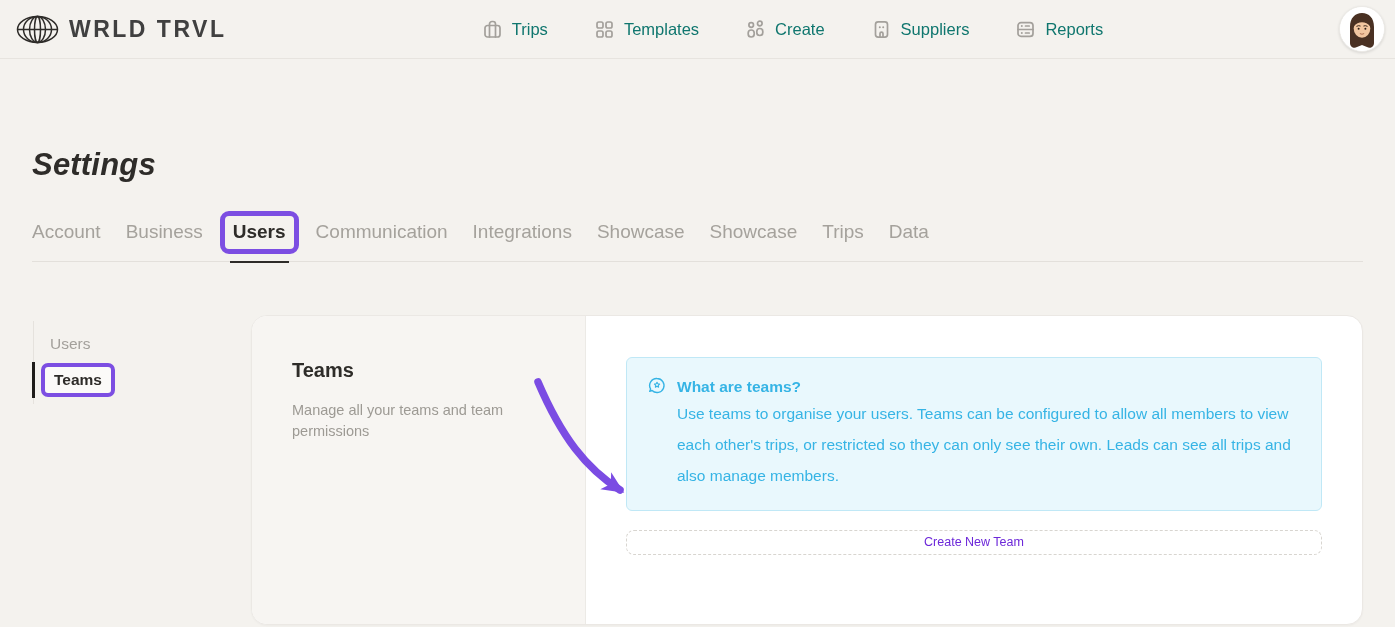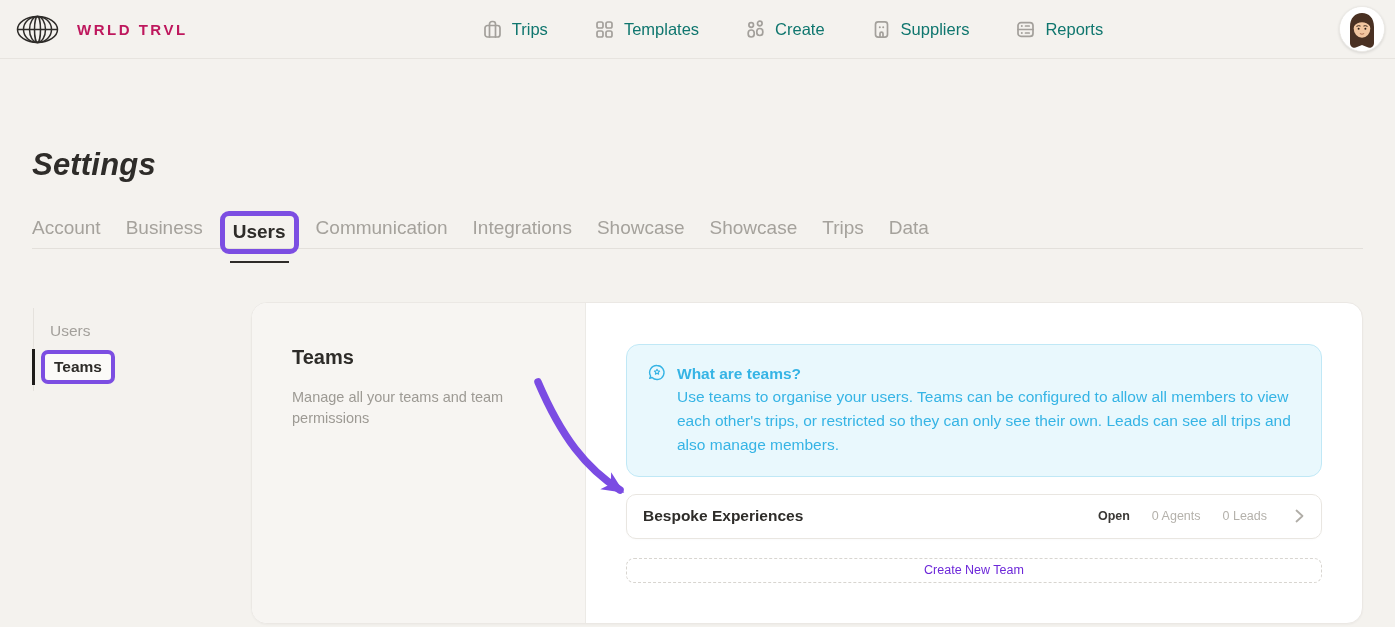--- a/index.html
+++ b/index.html
@@ -15,40 +15,40 @@
   
   .header {
     height:59px;
     display:flex;
     align-items:center;
     padding:0 10px 0 16px;
     border-bottom:1px solid #e7e4df;
     background:#f4f2ee;
   }
   .brand { display:flex; align-items:center; gap:10px; width:230px; }
-  .brand-name { font-size:15px; font-weight:600; letter-spacing:2.5px; color:#be185d;margin-left:8px; }
+  .brand-name { font-size:23px; font-weight:600; letter-spacing:2.5px; color:#404040; }
   .main-nav { flex:1; display:flex; justify-content:center; align-items:center; gap:46px; }
   .nav-item { display:flex; align-items:center; gap:9px; color:#0f766e; font-size:16.5px; cursor:pointer; }
   .nav-item svg { display:block; }
   .avatar-btn {
     width:46px; height:46px; border-radius:50%;
     background:#ffffff; border:1px solid #eceae6;
     box-shadow:0 1px 3px rgba(0,0,0,.12);
     display:flex; align-items:center; justify-content:center;
     overflow:hidden; cursor:pointer;
   }
 
   
   .page { padding:0 32px; }
   .page-title { font-size:31px; font-weight:700; margin-top:88px; color:#2e2c29; letter-spacing:.2px;font-style:italic; }
 
   
   .tabs {
-    display:flex; align-items:flex-start; gap:25px;
-    margin-top:34px; 
+    display:flex; align-items:center; gap:25px;
+    margin-top:34px; padding-bottom:13px;
     border-bottom:1px solid #e3e0db;
   }
   .tab { font-size:19px; font-weight:500; color:#a5a29c; cursor:pointer; position:relative; white-space:nowrap; }
   .tab.active { color:#2e2c29; font-weight:600; }
   .tab.active .hl-tab {
     border:5px solid #7c4ee2; border-radius:9px;
     padding:6px 8px; margin:-6px -8px;
     display:inline-block; line-height:1.1;
   }
   .tab.active::after {
@@ -91,28 +91,28 @@
     padding:43px 40px 40px 40px;
   }
   .card-left h2 { font-size:20px; font-weight:700; color:#2e2c29; }
   .card-left p { margin-top:18px; font-size:14.5px; line-height:21px; color:#9d9a94; max-width:230px; }
   .card-right { flex:1; padding:41px 40px 40px 40px; }
 
   
   .info-box {
     background:#e9f8fd;
     border:1px solid #c0e8f6;
-    border-radius:13px;
+    border-radius:6px;
     padding:17px 20px 19px 20px;
     display:flex; gap:10px;
     color:#36b4e5;
   }
   .info-icon { flex:none; margin-top:1px; }
   .info-title { font-size:15.5px; font-weight:700; line-height:23px; }
-  .info-body { font-size:15.5px; line-height:24px; margin-top:0; }
+  .info-body { font-size:15.5px; line-height:31px; margin-top:0; }
 
   
   .team-row {
     margin-top:17px;
     background:#ffffff;
     border:1px solid #e9e6e1;
     border-radius:10px;
     height:45px;
     display:flex; align-items:center;
     padding:0 14px 0 16px;
@@ -268,33 +268,20 @@
                 <path d="M10 6.2 l.8 1.6 1.8 .3 -1.3 1.3 .3 1.8 -1.6 -.85 -1.6 .85 .3 -1.8 -1.3 -1.3 1.8 -.3 z" stroke-width="1.1"></path>
               </g>
             </svg>
           </div>
           <div>
             <div class="info-title">What are teams?</div>
             <div class="info-body">Use teams to organise your users. Teams can be configured to allow all members to view each other's trips, or restricted so they can only see their own. Leads can see all trips and also manage members.</div>
           </div>
         </div>
 
-        <div class="team-row">
-          <span class="team-name">Bespoke Experiences</span>
-          <span class="team-meta">
-            <span class="team-status">Open</span>
-            <span class="team-count">0 Agents</span>
-            <span class="team-count">0 Leads</span>
-            <span class="team-chevron">
-              <svg width="16" height="16" viewBox="0 0 16 16">
-                  <path d="M5.5 2.5 l6 5.5 -6 5.5" fill="none" stroke="#b0ada7" stroke-width="1.8" stroke-linecap="round" stroke-linejoin="round"></path>
-                </svg>
-            </span>
-          </span>
-        </div>
 
         <button class="create-btn">Create New Team</button>
       </div>
     </div>
   </div>
 </div>
 
 <svg class="arrow-overlay" width="1395" height="627" viewBox="0 0 1395 627">
   <defs>
     <marker id="ah" markerUnits="userSpaceOnUse" markerWidth="28" markerHeight="26" refX="17" refY="11" orient="auto">

